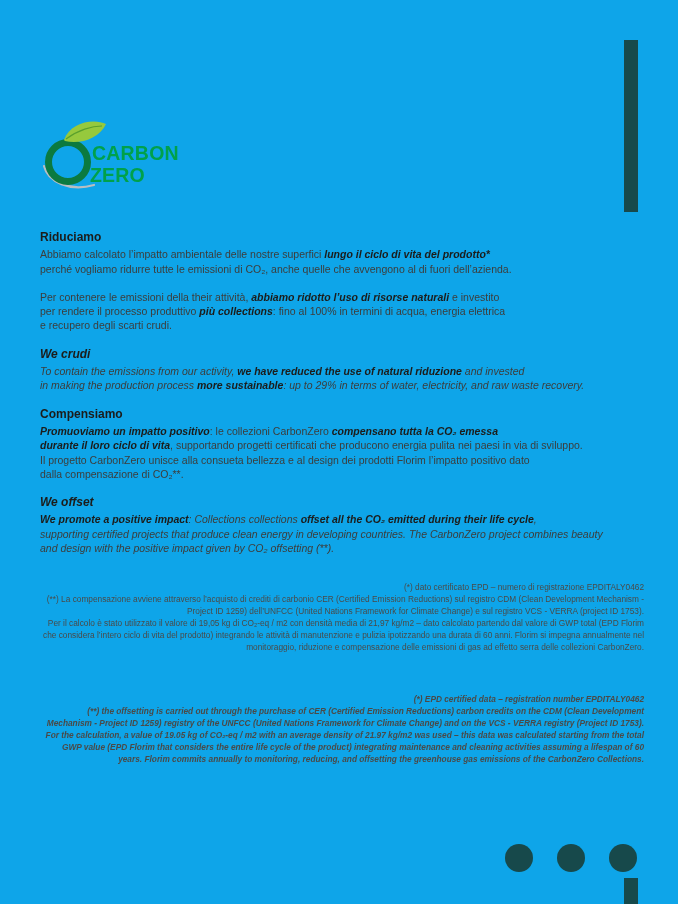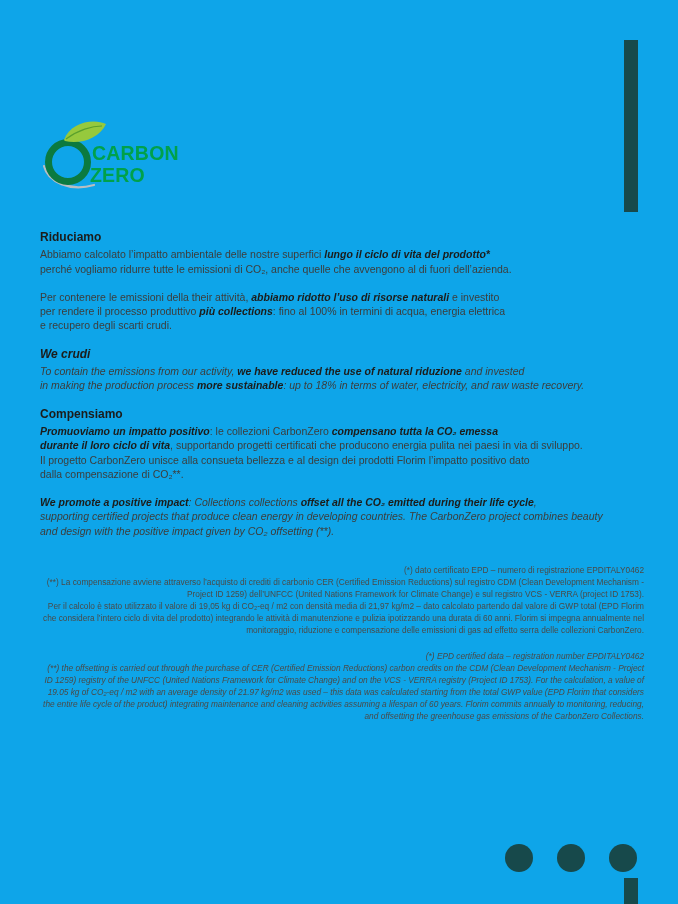--- a/index.html
+++ b/index.html
@@ -37,21 +37,21 @@
     margin:0; font-size:10.5px; line-height:1.36; color:#3d3d3b;
   }
   .sec p span { white-space:pre-wrap; }
   .sec p .b { font-weight:700; color:#1c1c1a;font-style:italic; }
   .sec.it h3, .sec.it p { font-style:italic; }
 
   .footnotes {
     margin-top:26px; font-size:8.3px; line-height:1.45; color:#4a4a48;text-align:right;
   }
   .footnotes p { margin:0; }
-  .footnotes.en { font-style:italic; margin-top:14px; }
+  .footnotes.en { font-style:italic; margin-top:40px;font-weight:bold; }
 
   .dots { position:absolute; right:41px; bottom:32px; display:flex; gap:24px; }
   .dot { width:28px; height:28px; border-radius:50%; background:var(--accent,#17494b); }
 </style>
 </head>
 <body>
 
 <div class="page">
 
   <div class="accent-bar top"></div>
@@ -78,32 +78,33 @@
 
     <section class="sec">
       <p><span>Per contenere le emissioni della their attività, </span><span class="b">abbiamo ridotto l’uso di risorse naturali</span><span> e investito
 per rendere il processo produttivo </span><span class="b">più collections</span><span>: fino al 100% in termini di acqua, energia elettrica
 e recupero degli scarti crudi.</span></p>
     </section>
 
     <section class="sec it">
       <h3>We crudi</h3>
       <p><span>To contain the emissions from our activity, </span><span class="b">we have reduced the use of natural riduzione</span><span> and invested
-in making the production process </span><span class="b">more sustainable</span><span>: up to 18% in terms of water, electricity, and raw waste recovery.</span></p>
+in making the production process </span><span class="b">more sustainable</span><span>: up to 29% in terms of water, electricity, and raw waste recovery.</span></p>
     </section>
 
     <section class="sec">
       <h3>Compensiamo</h3>
       <p><span class="b">Promuoviamo un impatto positivo</span><span>: le collezioni CarbonZero </span><span class="b">compensano tutta la CO₂ emessa
 durante il loro ciclo di vita</span><span>, supportando progetti certificati che producono energia pulita nei paesi in via di sviluppo.
 Il progetto CarbonZero unisce alla consueta bellezza e al design dei prodotti Florim l’impatto positivo dato
 dalla compensazione di CO₂**.</span></p>
     </section>
 
     <section class="sec it">
+      <h3>We offset</h3>
       <p><span class="b">We promote a positive impact</span><span>: Collections collections </span><span class="b">offset all the CO₂ emitted during their life cycle</span><span>,
 supporting certified projects that produce clean energy in developing countries. The CarbonZero project combines beauty
 and design with the positive impact given by CO₂ offsetting (**).</span></p>
     </section>
 
     <div class="footnotes">
       <p>(*) dato certificato EPD – numero di registrazione EPDITALY0462</p>
       <p>(**) La compensazione avviene attraverso l’acquisto di crediti di carbonio CER (Certified Emission Reductions) sul registro CDM (Clean Development Mechanism - Project ID 1259) dell’UNFCC (United Nations Framework for Climate Change) e sul registro VCS - VERRA (project ID 1753).</p>
       <p>Per il calcolo è stato utilizzato il valore di 19,05 kg di CO₂-eq / m2 con densità media di 21,97 kg/m2 – dato calcolato partendo dal valore di GWP total (EPD Florim che considera l’intero ciclo di vita del prodotto) integrando le attività di manutenzione e pulizia ipotizzando una durata di 60 anni. Florim si impegna annualmente nel monitoraggio, riduzione e compensazione delle emissioni di gas ad effetto serra delle collezioni CarbonZero.</p>
     </div>

